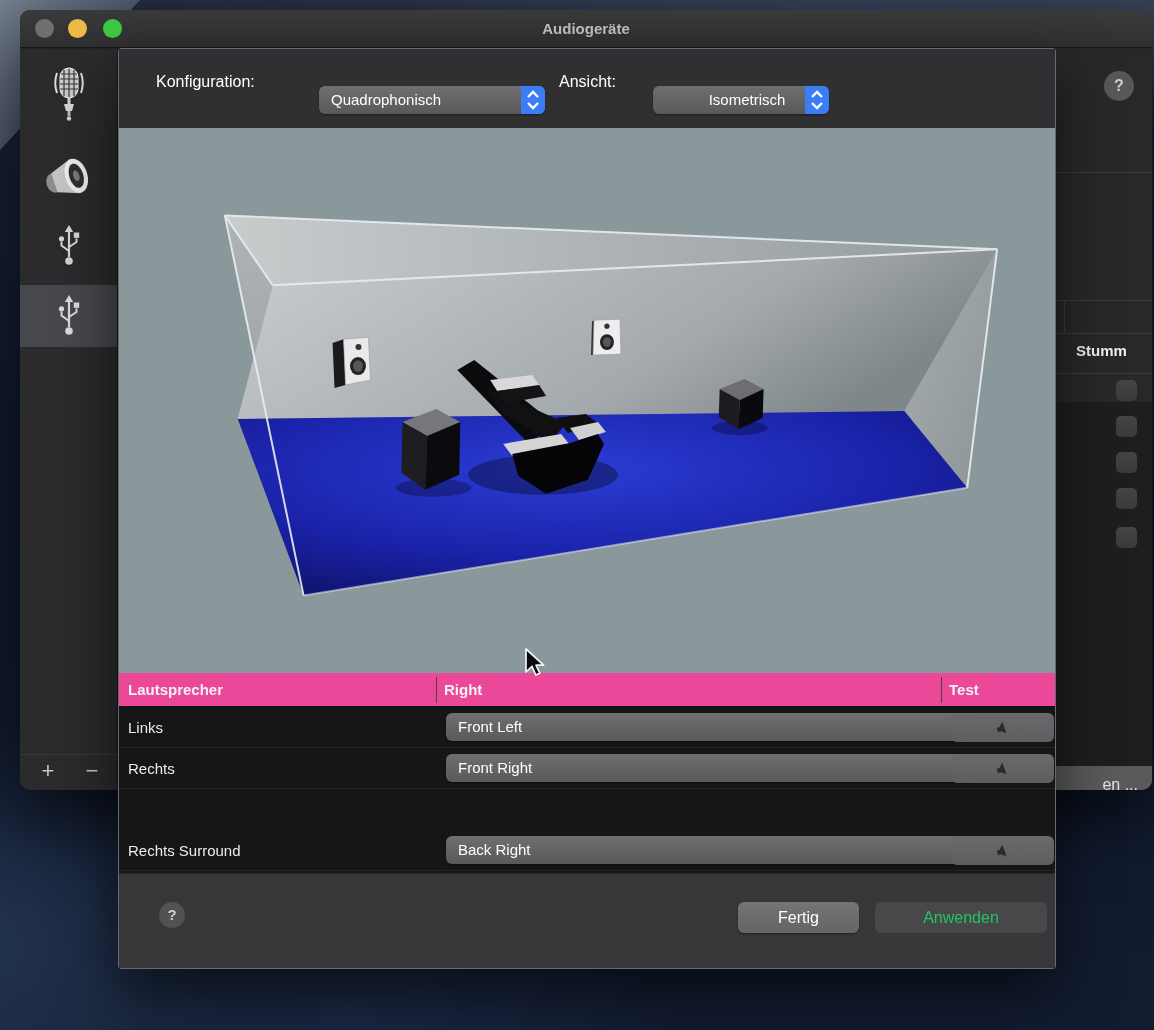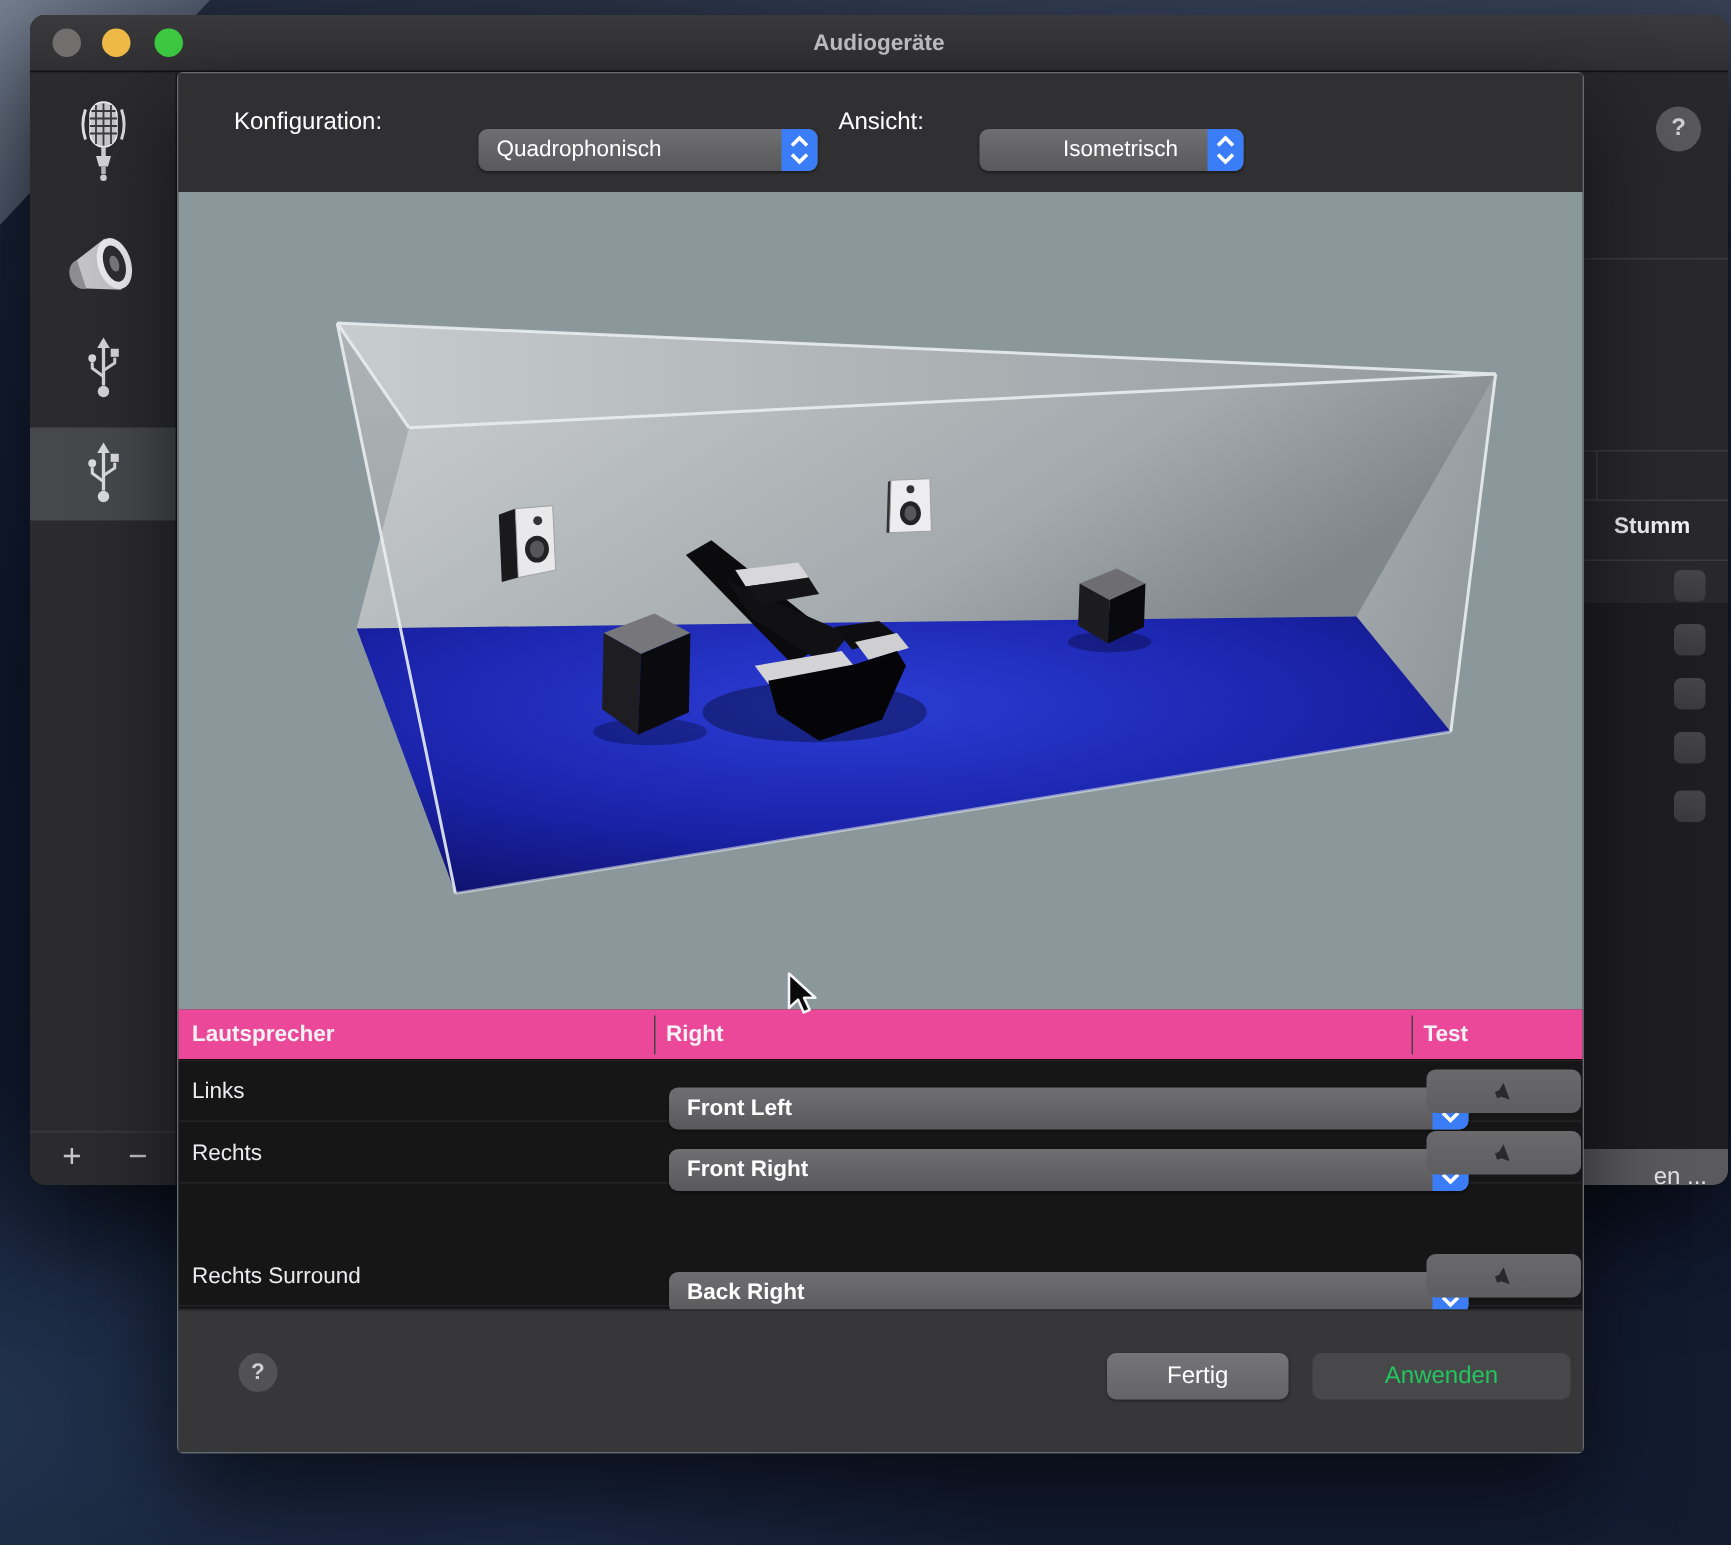--- a/index.html
+++ b/index.html
@@ -74,21 +74,21 @@
 
   .thead { position:absolute; left:0; top:624px; width:936px; height:34px; background:#ec4899;
     border-bottom:1px solid #0E0E10; }
   .th { position:absolute; top:0; height:34px; line-height:34px; color:#F2F2F4;
     font-size:15px; font-weight:700; }
   .th-div { position:absolute; top:4px; height:26px; width:1px; background:#454547; }
   .rows { position:absolute; left:0; top:658px; width:936px; height:166px; background:#161617; }
   .row { position:absolute; left:0; width:936px; height:41px; border-bottom:1px solid #242426; }
   .row-label { position:absolute; left:9px; top:0; height:41px; line-height:41px;
     color:#ECECEE; font-size:15px; }
-  .row .popup { top:18px; left:327px; width:533px;font-weight:bold; }
+  .row .popup { top:6px; left:327px; width:533px; }
   .test-btn { position:absolute; left:832px; top:6px; width:103px; height:29px;
     background:linear-gradient(#6A6A6C,#5E5E60); border-radius:6px;
     display:flex; align-items:center; justify-content:center; }
   .dlg-footer { position:absolute; left:0; top:824px; width:936px; height:95px;
     background:#373739; border-top:1px solid #2A2A2C; }
   .foot-help { position:absolute; left:40px; top:28px; width:26px; height:26px;
     border-radius:50%; background:#525254; color:#CFCFD1; text-align:center;
     line-height:26px; font-size:15px; font-weight:700; }
   .btn { position:absolute; top:28px; height:31px; border-radius:6px; font-size:16px;
     text-align:center; }

